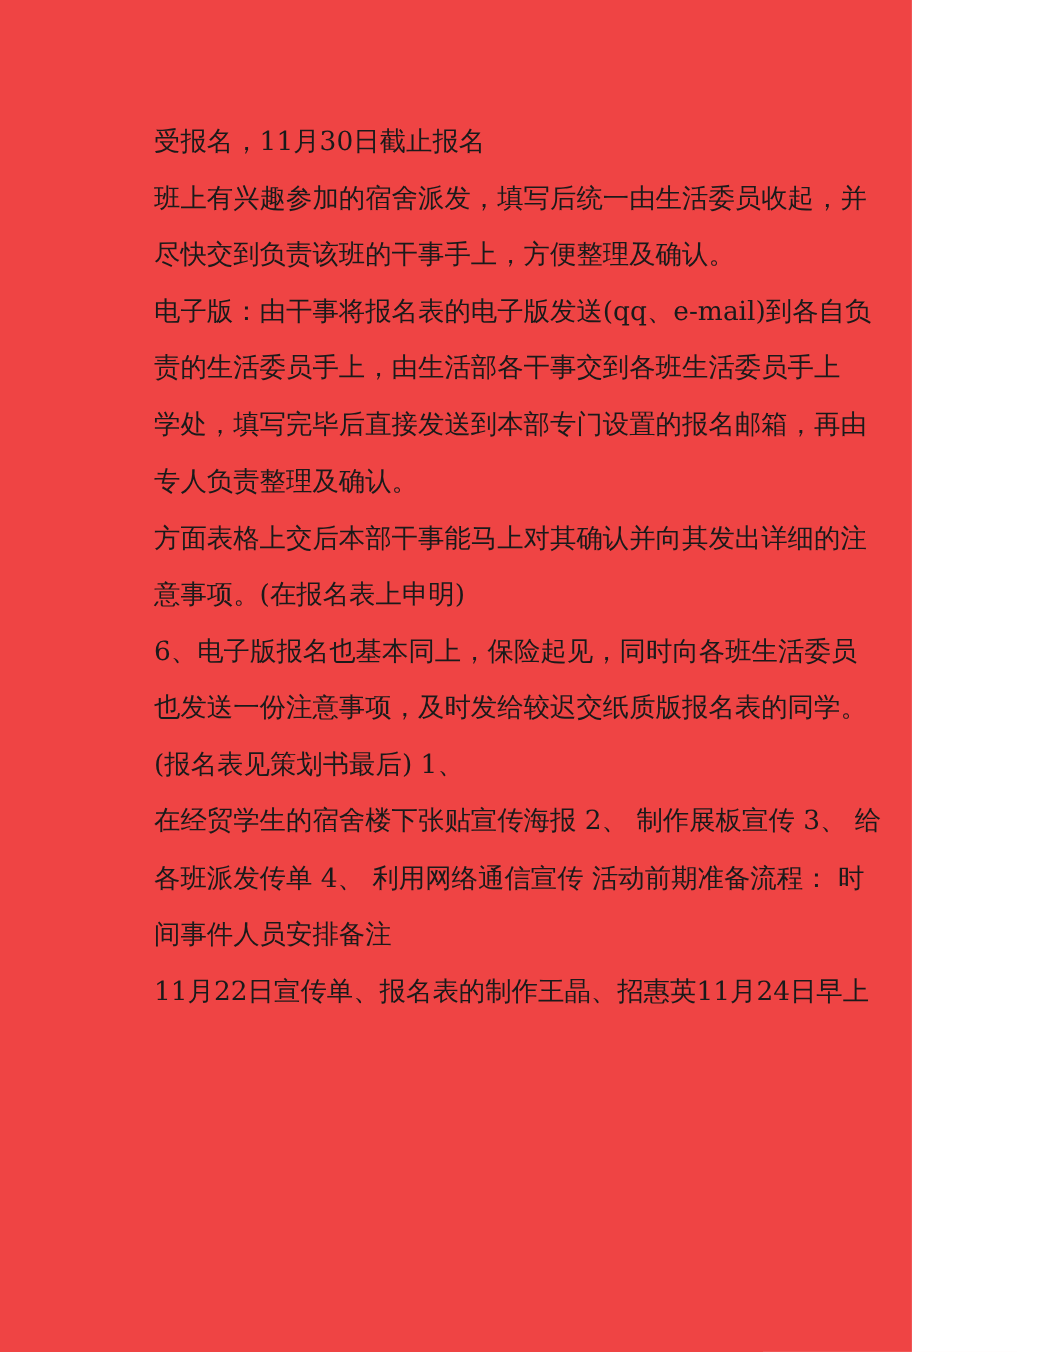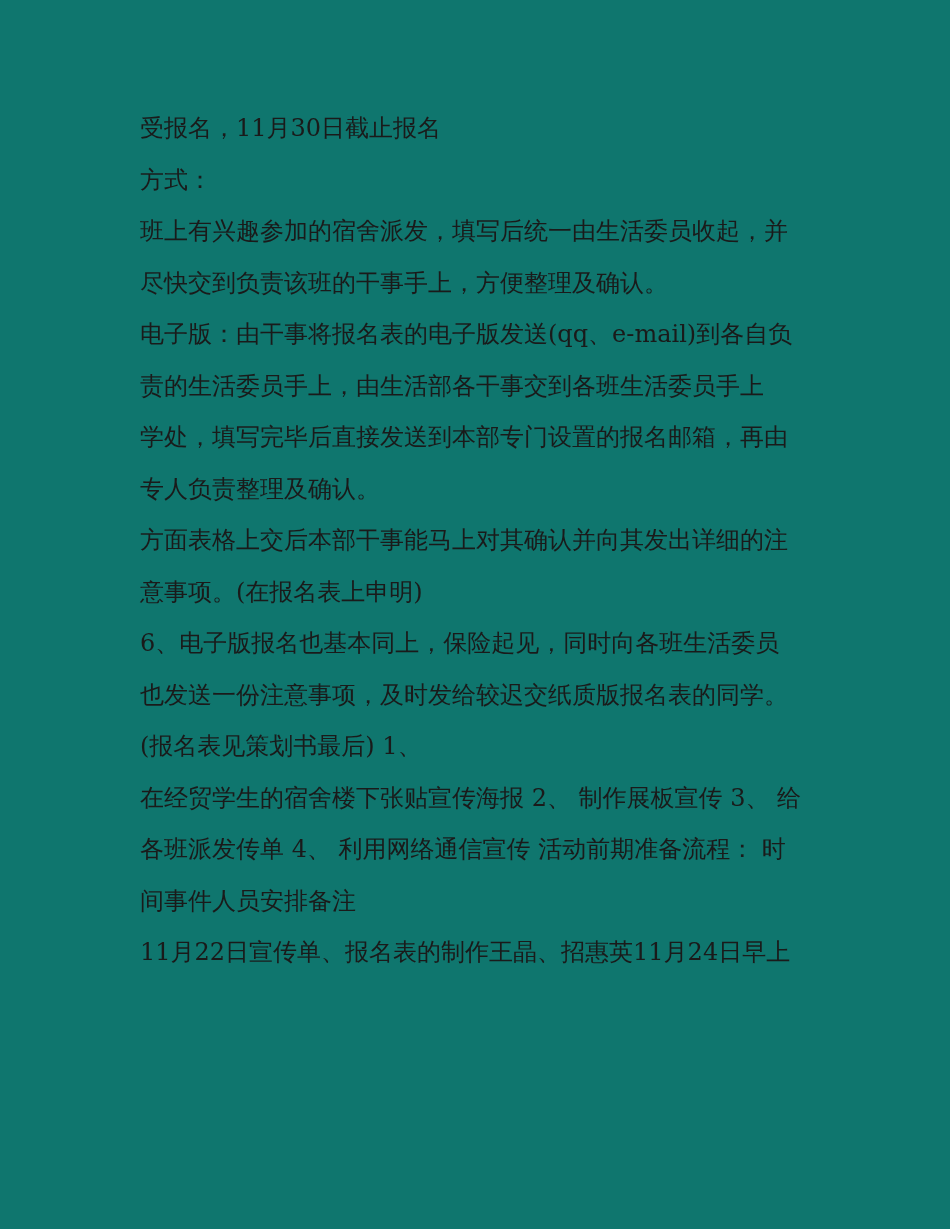--- a/index.html
+++ b/index.html
@@ -10,23 +10,23 @@
     body {
       width: 950px;
       height: 1229px;
       position: relative;
       overflow: hidden;
     }
     .page {
       position: absolute;
       left: 0;
       top: 0;
-      width: 950px;
+      width: 829px;
       height: 1229px;
-      background: #0f766e;
+      background: #ef4444;
     }
     .content {
       position: absolute;
       left: 140px;
       top: 103px;
       width: 680px;
     }
     .line {
       font-family: "DejaVu Serif", "Liberation Serif", serif;
       font-size: 24px;
@@ -36,21 +36,20 @@
       white-space: nowrap;
       letter-spacing: 0px;
     }
   </style>
 </head>
 <body>
 
 <div class="page">
   <div class="content">
     <div class="line">受报名，11月30日截止报名</div>
-    <div class="line">方式：</div>
     <div class="line">班上有兴趣参加的宿舍派发，填写后统一由生活委员收起，并</div>
     <div class="line">尽快交到负责该班的干事手上，方便整理及确认。</div>
     <div class="line">电子版：由干事将报名表的电子版发送(qq、e-mail)到各自负</div>
     <div class="line">责的生活委员手上，由生活部各干事交到各班生活委员手上</div>
     <div class="line">学处，填写完毕后直接发送到本部专门设置的报名邮箱，再由</div>
     <div class="line">专人负责整理及确认。</div>
     <div class="line">方面表格上交后本部干事能马上对其确认并向其发出详细的注</div>
     <div class="line">意事项。(在报名表上申明)</div>
     <div class="line">6、电子版报名也基本同上，保险起见，同时向各班生活委员</div>
     <div class="line">也发送一份注意事项，及时发给较迟交纸质版报名表的同学。</div>

